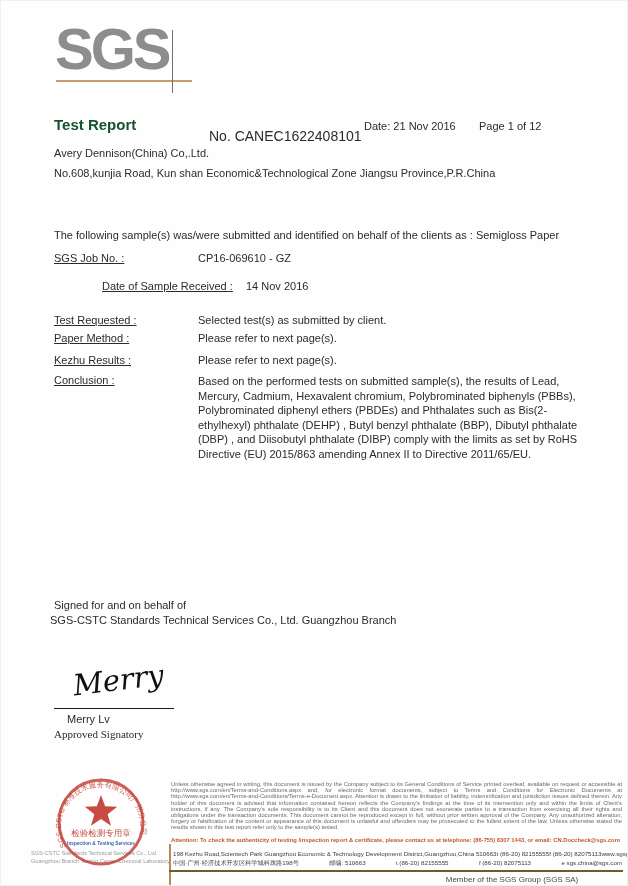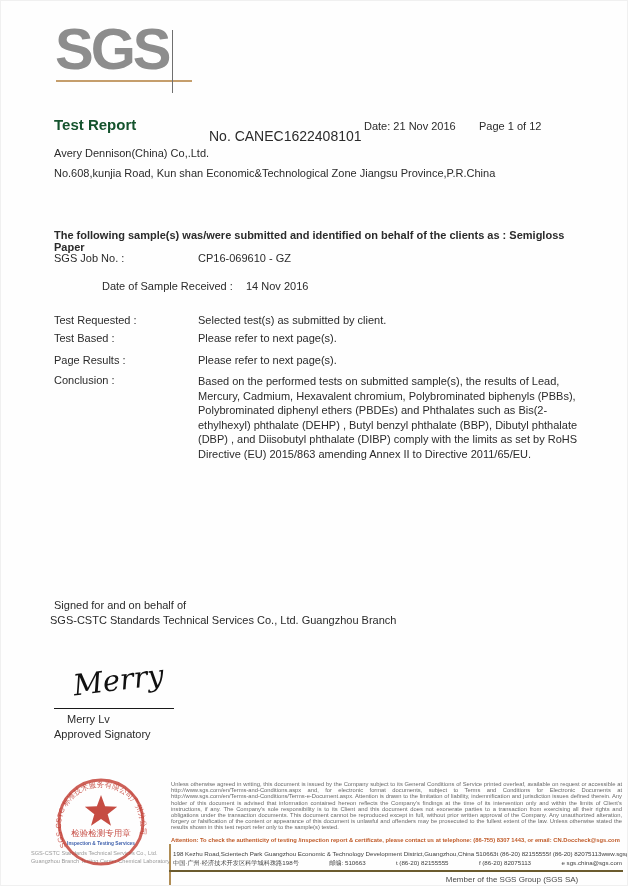--- a/index.html
+++ b/index.html
@@ -16,33 +16,33 @@
   .logo-vline{left:171px;top:29px;width:1px;height:63px;background:#6f6f6f;}
   
   .title{left:53px;top:115px;font-size:15px;font-weight:bold;color:#14532d;}
   .hno{left:208px;top:119px;font-size:14px;margin-top:8px;}
   .hdate{left:355px;top:119px;font-size:11px;margin-left:8px;}
   .hpage{left:478px;top:119px;font-size:11px;}
   
   .client1{left:53px;top:146px;font-size:11px;}
   .client2{left:53px;top:166px;font-size:11px;}
   
-  .intro{left:53px;top:228px;font-size:11px;width:540px;font-weight:bold;}
+  .intro{left:53px;top:228px;font-size:11px;width:540px;}
   .frow{position:absolute;left:53px;font-size:11px;display:flex;}
-  .flabel{width:144px;flex:0 0 144px;}
+  .flabel{width:144px;flex:0 0 144px;text-decoration:underline;}
   .fvalue{white-space:nowrap;}
   .fvalue.wrap{white-space:normal;width:388px;line-height:14.5px;}
   
   .sign1{left:53px;top:598px;font-size:11px;}
   .sign2{left:49px;top:613px;font-size:11px;}
   .signature{left:72px;top:662px;font-family:"DejaVu Serif",serif;font-style:italic;
     font-size:29px;color:#111;transform:rotate(-7deg);}
   .sigline{left:53px;top:707px;width:120px;height:0;border-top:1.5px solid #1a1a1a;}
   .signame{left:53px;top:712px;font-size:11px;margin-left:13px;}
-  .sigtitle{left:53px;top:727px;font-size:11px;}
+  .sigtitle{left:53px;top:727px;font-size:11px;font-family:Liberation Serif, serif;}
   
   .graytext{left:30px;top:849px;width:145px;font-size:5.6px;line-height:7.5px;
     color:#9a9a9a;z-index:1;}
   .stamp{left:45px;top:775px;z-index:2;}
   .disclaimer{left:170px;top:780px;width:451px;font-size:5.8px;line-height:6.17px;
     text-align:justify;color:#6a6a6a;}
   .attention{left:170px;top:836px;width:451px;font-size:5.8px;line-height:6.3px;
     color:#c05a28;font-weight:bold;}
   .addr{left:172px;width:449px;display:flex;justify-content:space-between;
     font-size:6.2px;color:#3d3d3d;white-space:nowrap;}
@@ -77,25 +77,25 @@
   </div>
   <div class="frow" style="top:279px;margin-left:48px;">
     <span class="flabel">Date of Sample Received :</span>
     <span class="fvalue">14 Nov 2016</span>
   </div>
   <div class="frow" style="top:313px;">
     <span class="flabel">Test Requested :</span>
     <span class="fvalue">Selected test(s) as submitted by client.</span>
   </div>
   <div class="frow" style="top:331px;">
-    <span class="flabel">Test Based :</span>
+    <span class="flabel">Paper Method :</span>
     <span class="fvalue">Please refer to next page(s).</span>
   </div>
   <div class="frow" style="top:353px;">
-    <span class="flabel">Page Results :</span>
+    <span class="flabel">Kezhu Results :</span>
     <span class="fvalue">Please refer to next page(s).</span>
   </div>
   <div class="frow" style="top:373px;">
     <span class="flabel">Conclusion :</span>
     <span class="fvalue wrap">Based on the performed tests on submitted sample(s), the results of Lead, Mercury, Cadmium, Hexavalent chromium, Polybrominated biphenyls (PBBs), Polybrominated diphenyl ethers (PBDEs) and Phthalates such as Bis(2-ethylhexyl) phthalate (DEHP) , Butyl benzyl phthalate (BBP), Dibutyl phthalate (DBP) , and Diisobutyl phthalate (DIBP) comply with the limits as set by RoHS Directive (EU) 2015/863 amending Annex II to Directive 2011/65/EU.</span>
   </div>
 
   <div class="abs sign1">Signed for and on behalf of</div>
   <div class="abs sign2">SGS-CSTC Standards Technical Services Co., Ltd. Guangzhou Branch</div>
   <div class="abs signature">Merry</div>

